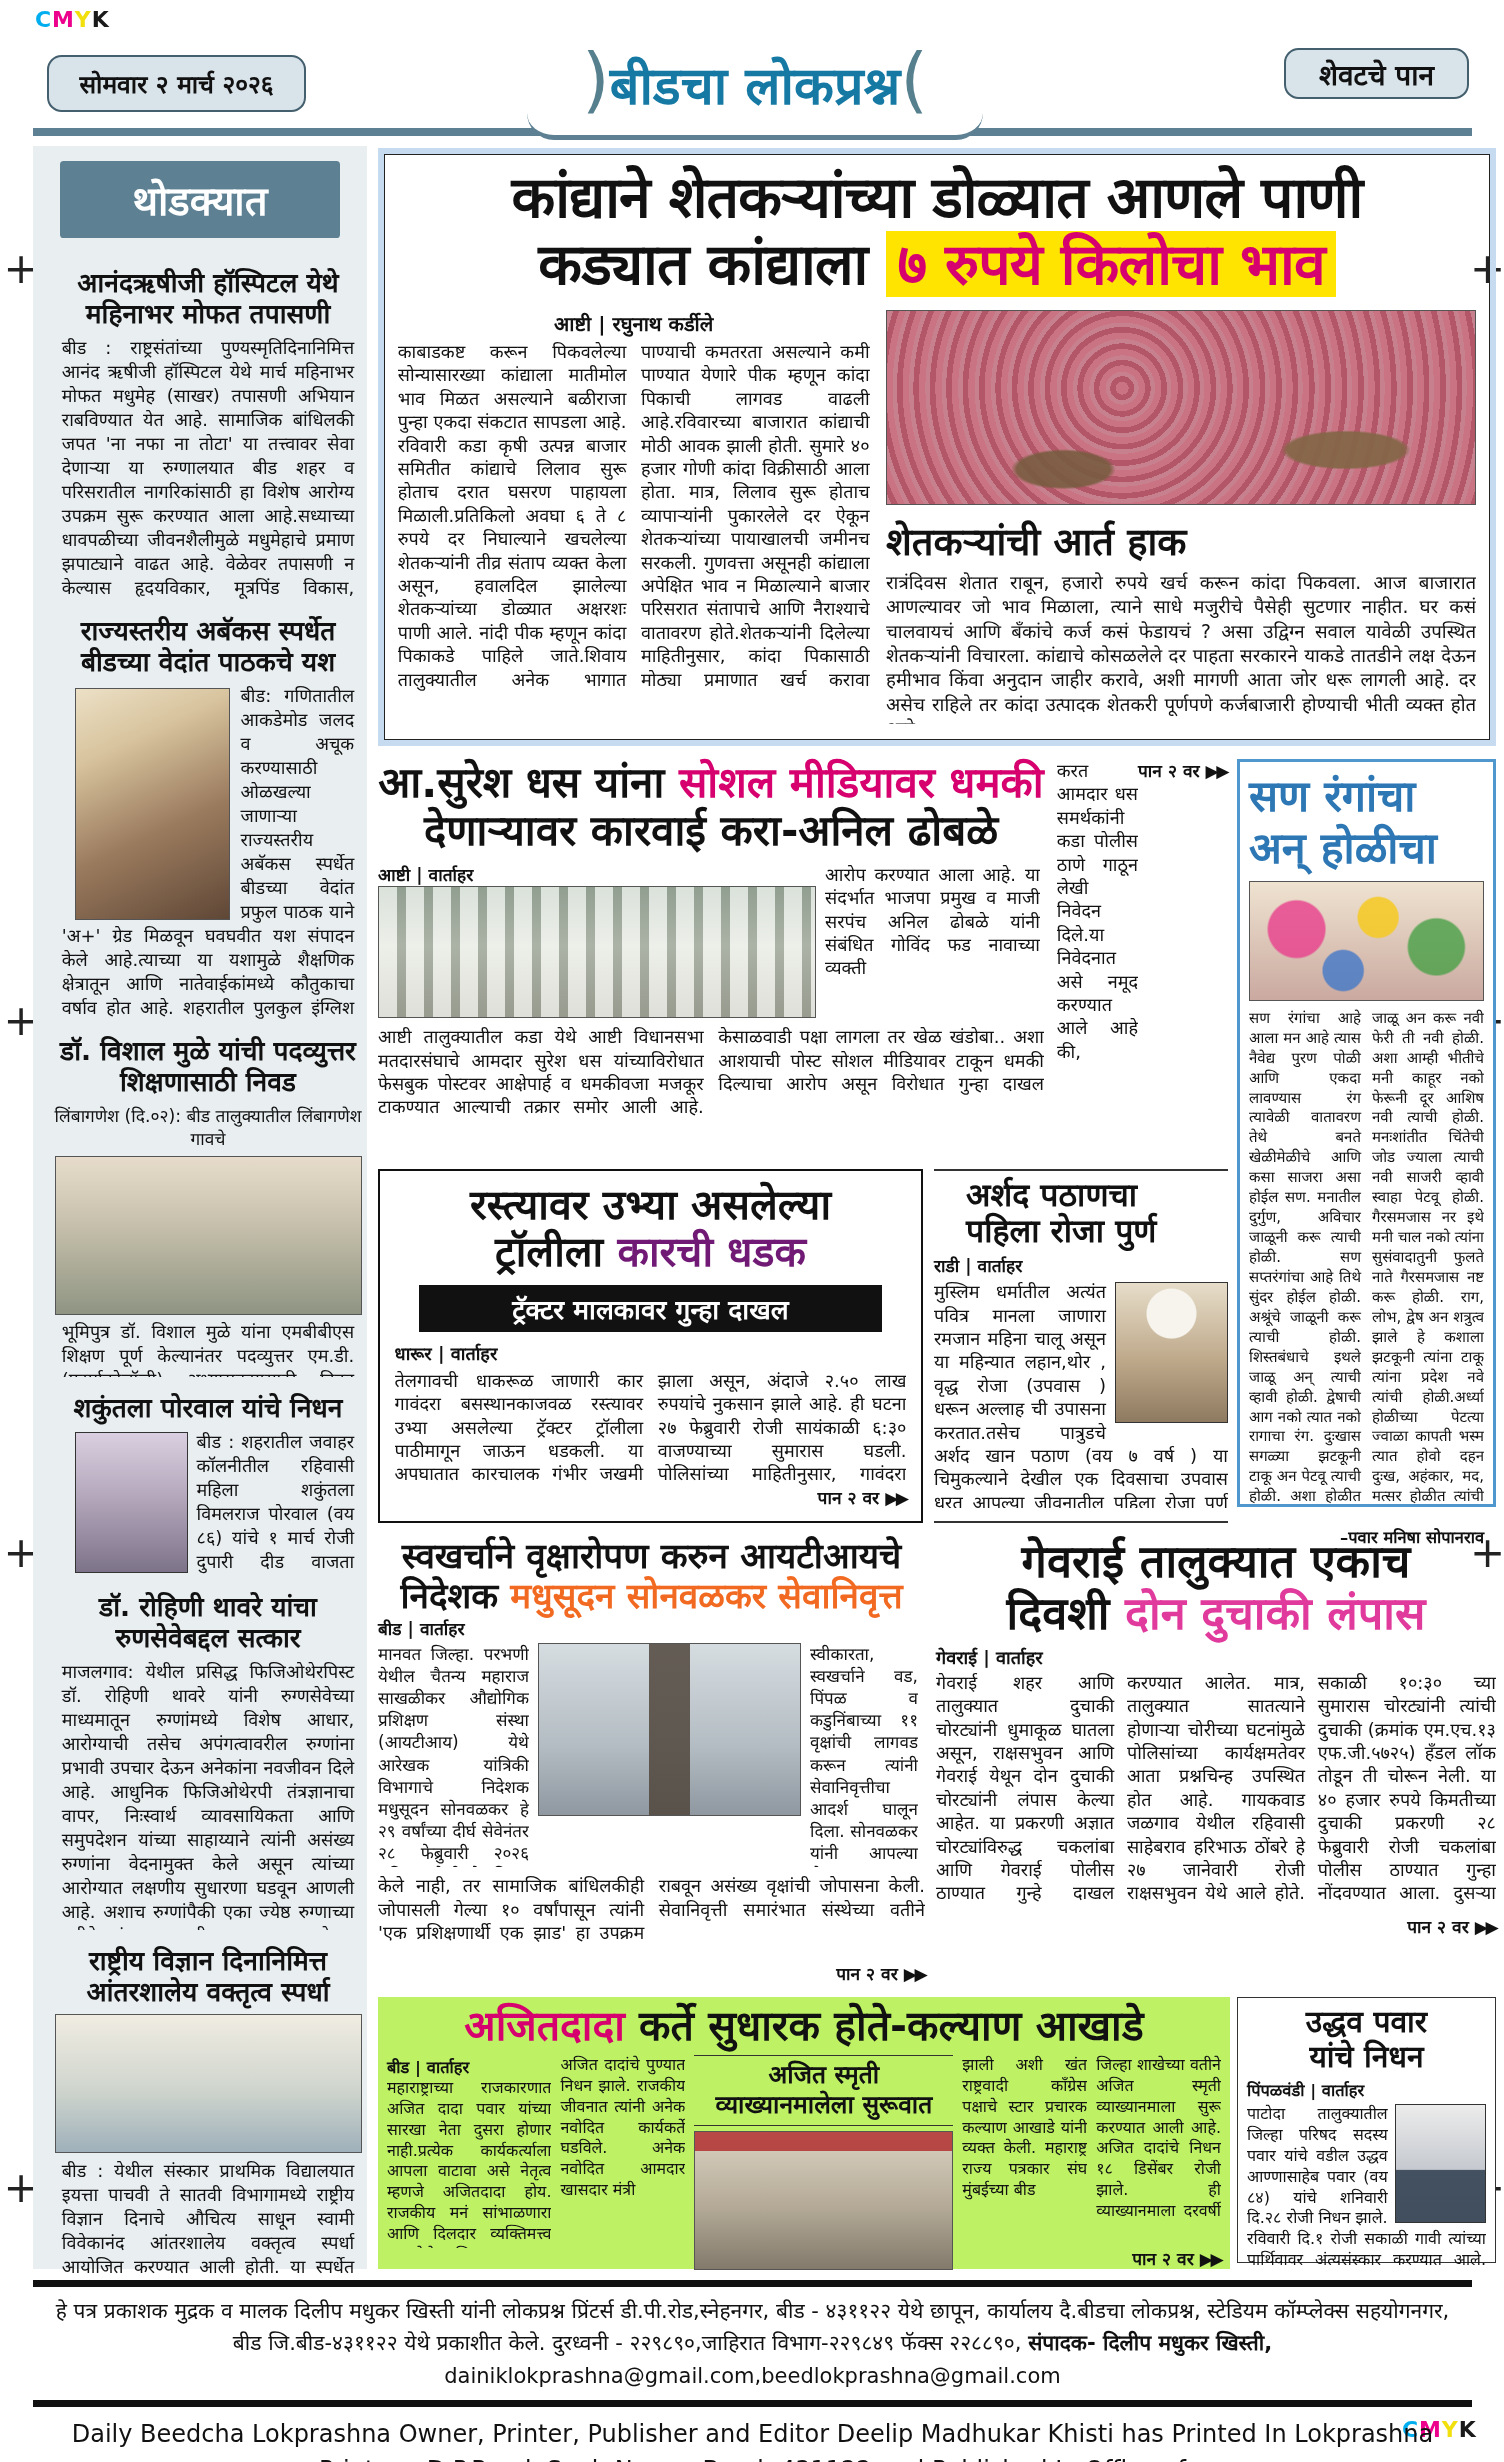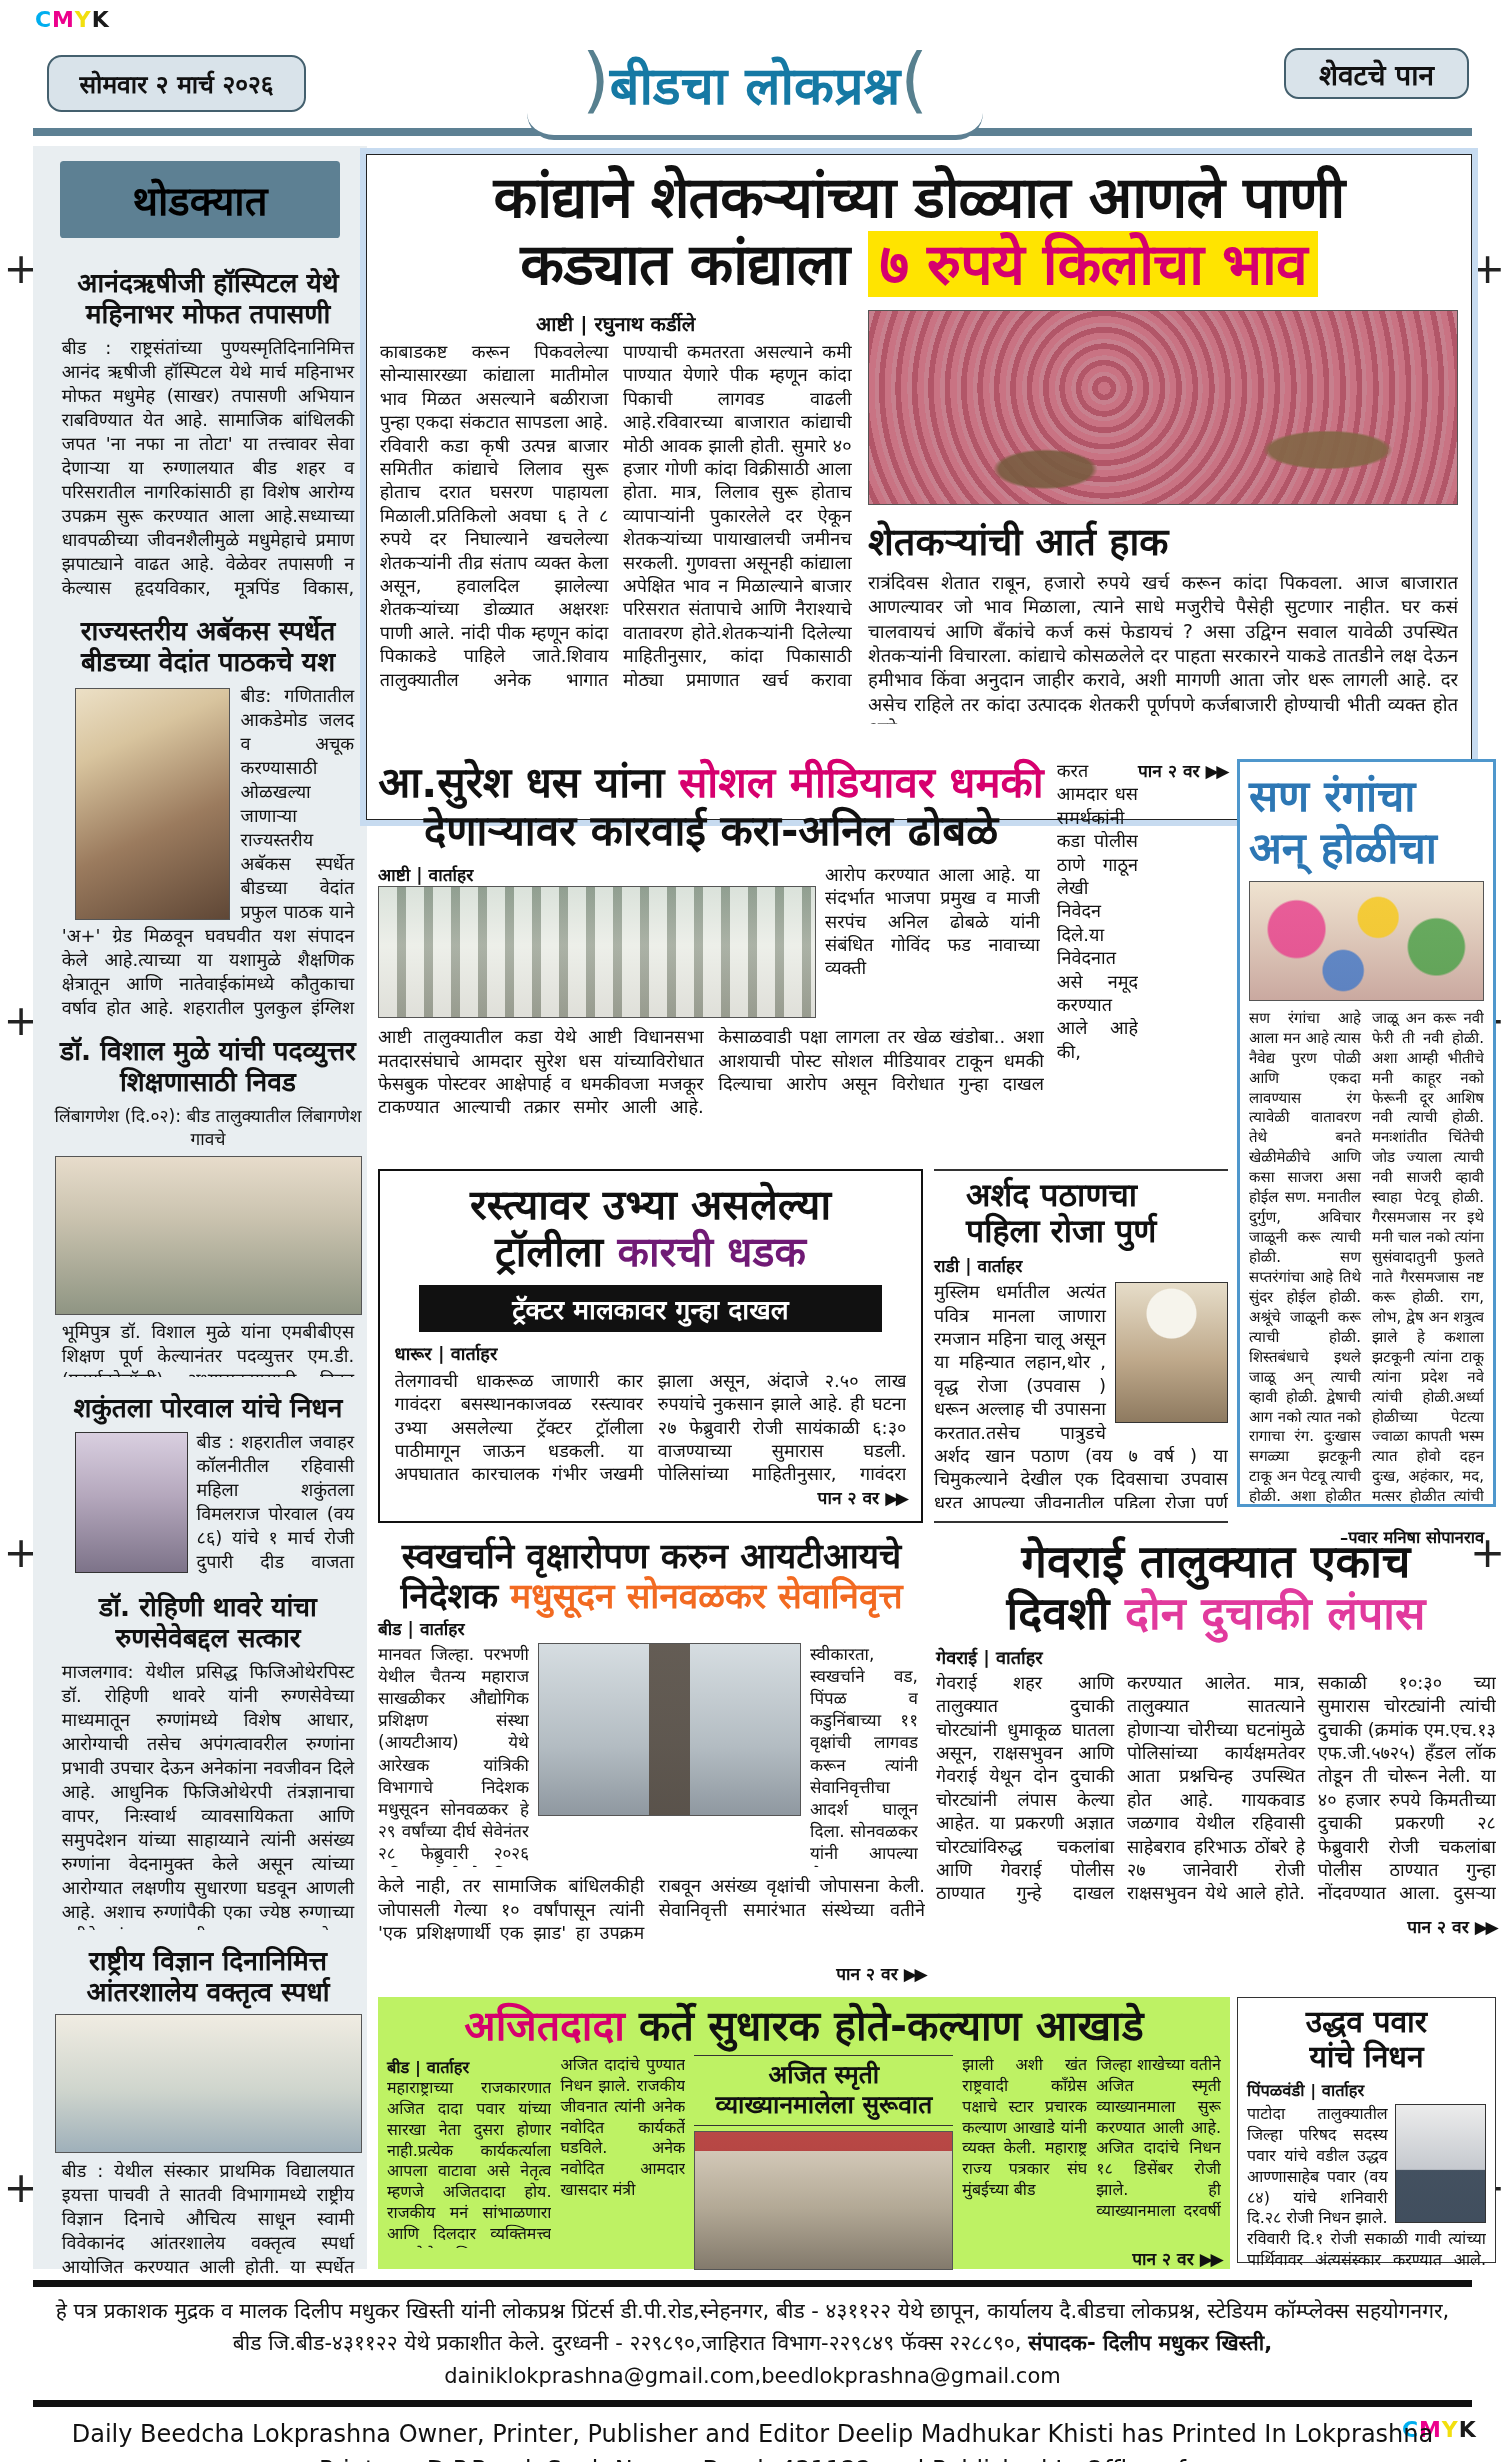--- a/index.html
+++ b/index.html
@@ -12,21 +12,21 @@
   .pill{border:2.7px solid #44606e;background:#d9e3ea;border-radius:14.6px;
         font-weight:bold;display:flex;align-items:center;justify-content:center;}
   .top-rule{background:#5d8093;}
   .masthead-box{background:#fff;border-bottom:5.5px solid #5d8093;border-radius:0 0 27px 27px;
         display:flex;align-items:center;justify-content:center;}
   .masthead{font-size:52px;font-weight:900;color:#1579a4;white-space:nowrap;}
   .paren{font-size:71px;font-weight:400;color:#57808f;line-height:1;position:relative;top:-3.6px;}
   .regmark{font-size:42px;color:#222;font-weight:400;}
   
   .sidebar{background:#e9eef1;padding:7.3px 0 0 0;box-sizing:border-box;}
-  .sb-title{margin:7.3px 27px 14.6px;background:#5d8093;color:#000000;font-size:40px;font-weight:900;
+  .sb-title{margin:7.3px 27px 14.6px;background:#5d8093;color:#ffffff;font-size:40px;font-weight:900;
         text-align:center;padding:11px 12px;border-radius:3.6px;}
   .sb-h{font-size:26.4px;font-weight:bold;text-align:center;line-height:1.18;margin:14.6px 5.5px 7.3px;}
   .sb-lead{font-size:17.3px;text-align:center;margin:0 5.5px 3.6px;}
   .sb-body{font-size:18px;line-height:1.33;text-align:justify;padding:0 12.8px;overflow:hidden;}
   .sb-art{overflow:hidden;padding-left:16px;}
   
   .ph{border:0.9px solid #555;background:#bbb;}
   .ph-boy{float:left;width:153px;height:230px;margin:3.6px 11px 1.8px 12.8px;
      background:linear-gradient(155deg,#ece0c6 0%,#d8c49e 25%,#9b7b5e 60%,#5f4736 100%);}
   .ph-vishal{display:block;margin:5.5px auto;width:305px;height:157px;
@@ -187,21 +187,21 @@
     <div class="sb-art" style="height:354px;">
       <div class="sb-h">
         <span>राष्ट्रीय विज्ञान दिनानिमित्त</span><br>
         <span>आंतरशालेय वक्तृत्व स्पर्धा</span>
       </div>
       <div class="ph ph-nurses"></div>
       <div class="sb-body" style="height:133px;">बीड : येथील संस्कार प्राथमिक विद्यालयात इयत्ता पाचवी ते सातवी विभागामध्ये राष्ट्रीय विज्ञान दिनाचे औचित्य साधून स्वामी विवेकानंद आंतरशालेय वक्तृत्व स्पर्धा आयोजित करण्यात आली होती. या स्पर्धेत शहरातील विविध शाळांमधील विद्यार्थ्यांनी उत्स्फूर्त सहभाग नोंदवला. तसेच कार्यक्रमास मुख्याध्यापक, शिक्षक व पालक मोठ्या संख्येने उपस्थित होते. विजेत्या विद्यार्थ्यांना पारितोषिक व प्रमाणपत्र देऊन गौरविण्यात आले. समारोप प्रसंगी परीक्षकांनी विद्यार्थ्यांचे कौतुक करून विज्ञानाचे महत्त्व पटवून दिले.</div>
     </div>
   </div>
 
-  <div class="abs onion-box" style="left:360px;top:148px;width:1118px;height:678px;">
+  <div class="abs onion-box" style="left:378px;top:148px;width:1118px;height:598px;">
     <div class="onion-inner">
       <div class="hl-big">कांद्याने शेतकऱ्यांच्या डोळ्यात आणले पाणी</div>
       <div class="hl-big">
         <span>कड्यात कांद्याला </span><span class="hl-hl">७ रुपये किलोचा भाव</span>
       </div>
       <div style="display:flex;gap:16.4px;margin-top:11px;">
         <div style="width:474px;">
           <div class="byline" style="text-align:center;margin-bottom:3.6px;">आष्टी | रघुनाथ कर्डीले</div>
           <div class="news twocol" style="height:357px;">काबाडकष्ट करून पिकवलेल्या सोन्यासारख्या कांद्याला मातीमोल भाव मिळत असल्याने बळीराजा पुन्हा एकदा संकटात सापडला आहे. रविवारी कडा कृषी उत्पन्न बाजार समितीत कांद्याचे लिलाव सुरू होताच दरात घसरण पाहायला मिळाली.प्रतिकिलो अवघा ६ ते ८ रुपये दर निघाल्याने खचलेल्या शेतकऱ्यांनी तीव्र संताप व्यक्त केला असून, हवालदिल झालेल्या शेतकऱ्यांच्या डोळ्यात अक्षरशः पाणी आले. नांदी पीक म्हणून कांदा पिकाकडे पाहिले जाते.शिवाय तालुक्यातील अनेक भागात पाण्याची कमतरता असल्याने कमी पाण्यात येणारे पीक म्हणून कांदा पिकाची लागवड वाढली आहे.रविवारच्या बाजारात कांद्याची मोठी आवक झाली होती. सुमारे ४० हजार गोणी कांदा विक्रीसाठी आला होता. मात्र, लिलाव सुरू होताच व्यापाऱ्यांनी पुकारलेले दर ऐकून शेतकऱ्यांच्या पायाखालची जमीनच सरकली. गुणवत्ता असूनही कांद्याला अपेक्षित भाव न मिळाल्याने बाजार परिसरात संतापाचे आणि नैराश्याचे वातावरण होते.शेतकऱ्यांनी दिलेल्या माहितीनुसार, कांदा पिकासाठी मोठ्या प्रमाणात खर्च करावा लागतो.खते, बी-बियाणे, कीटकनाशके आणि मशागतीचा खर्च पाहता प्रति किलो किमान १० ते १२ रुपये उत्पादन खर्च येतो. मात्र बाजारात केवळ ६ ते ८ रुपये दर मिळत असल्याने प्रत्येक किलोमागे ४ ते ५ रुपयांचा तोटा सहन करावा लागत आहे.</div>
         </div>

